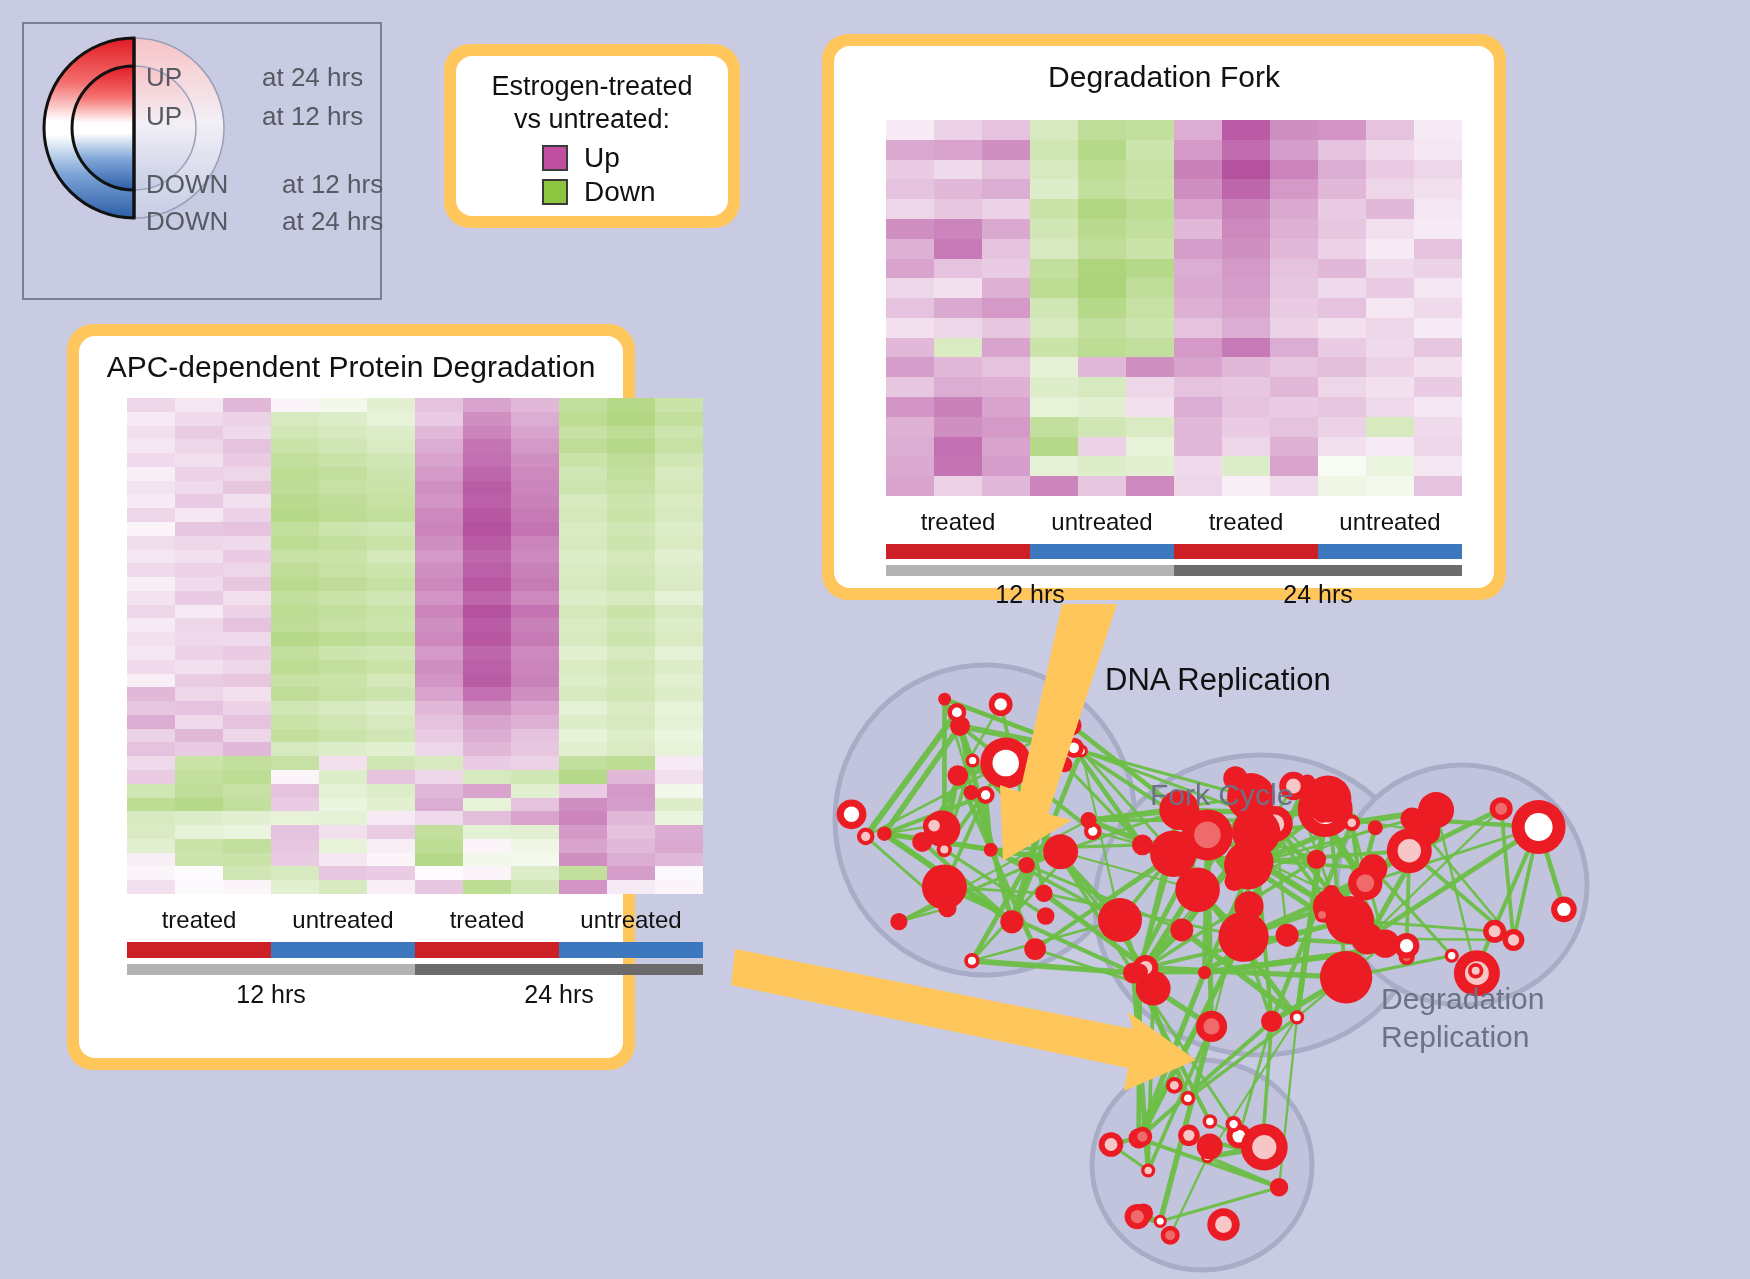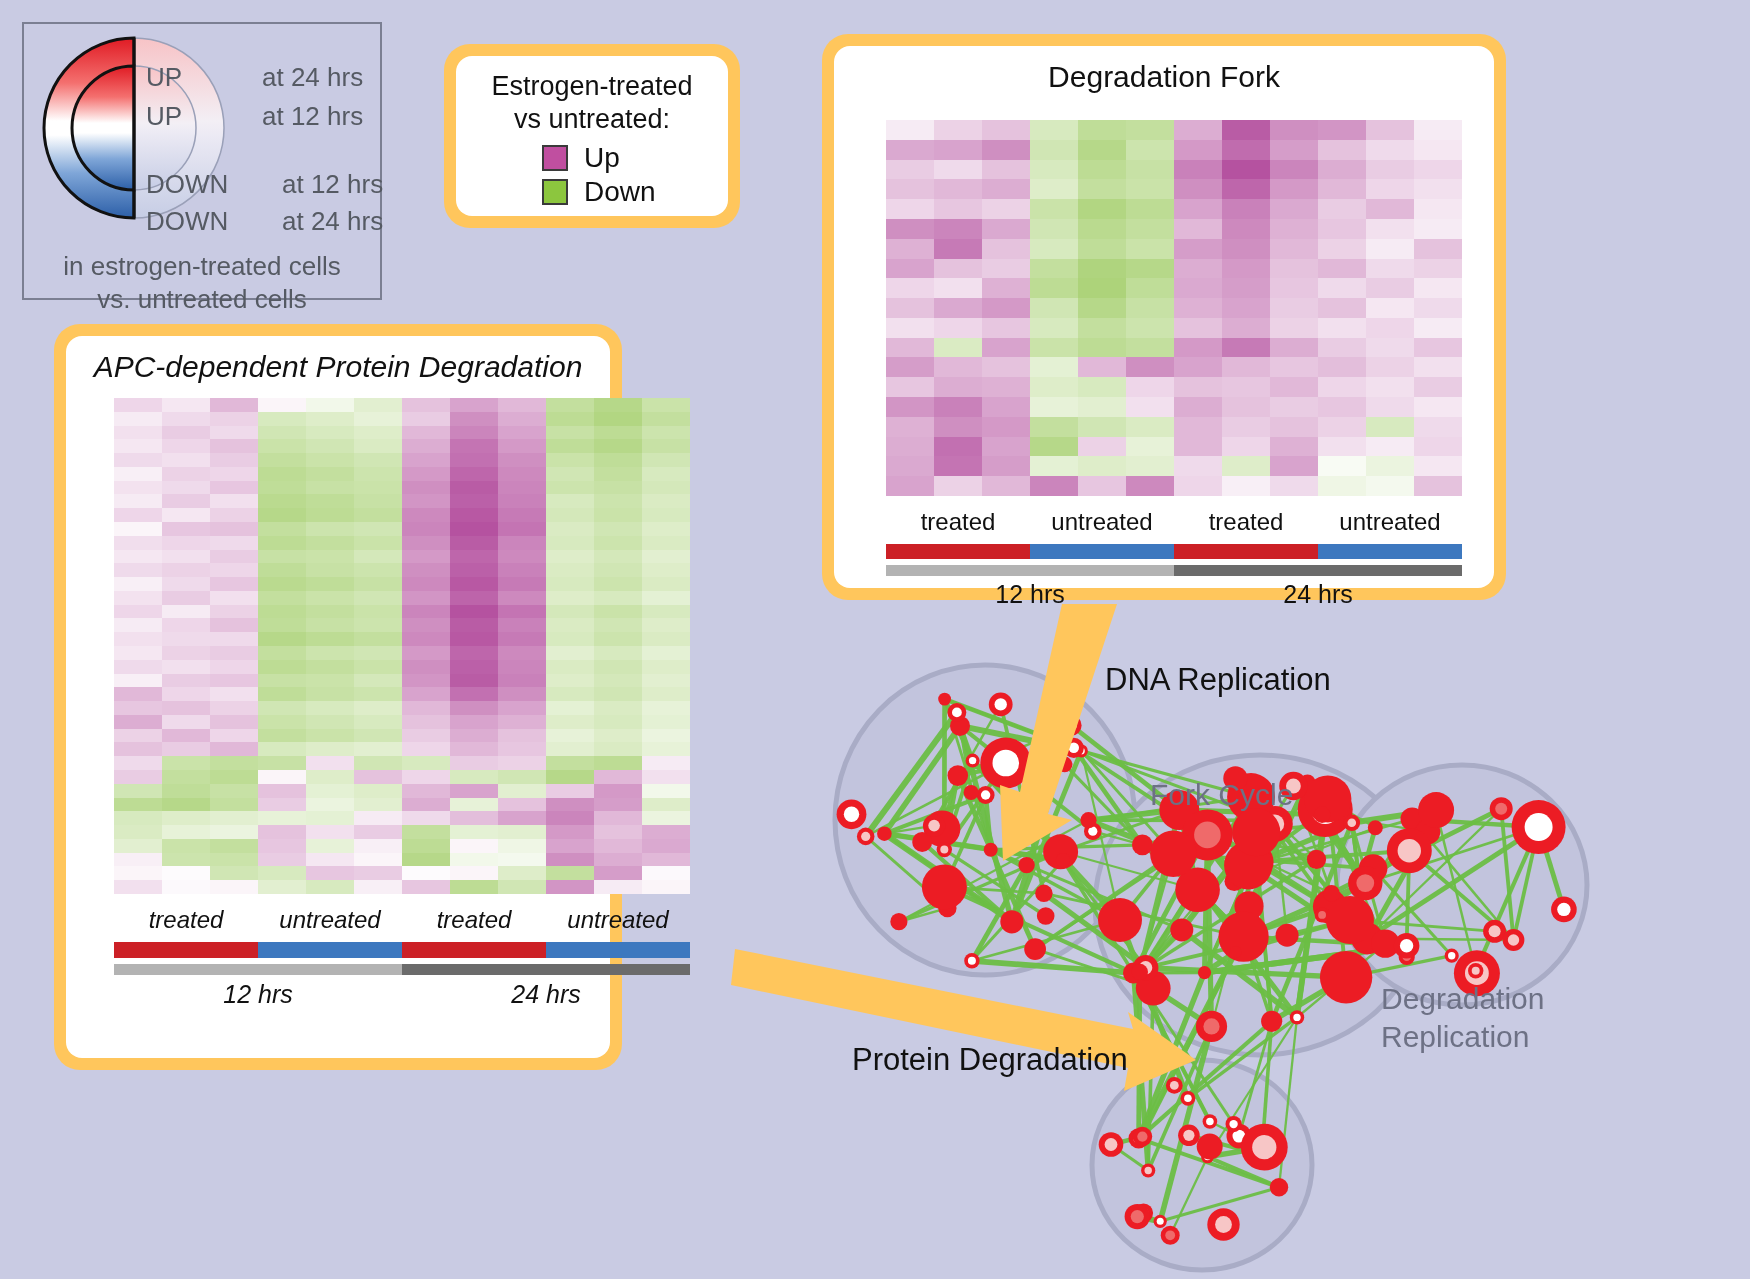--- a/index.html
+++ b/index.html
@@ -83,21 +83,21 @@
 
   
   #rf-card{left:822px;top:34px;width:684px;height:566px;}
   #rf-heat{left:52px;top:74px;width:576px;height:376px;}
   #rf-axis{left:52px;top:462px;width:576px;height:30px;}
   #rf-bar-tx{left:52px;top:498px;width:576px;height:15px;}
   #rf-bar-time{left:52px;top:519px;width:576px;height:11px;}
   #rf-time{left:52px;top:534px;width:576px;height:30px;}
 
   
-  #apc-card{left:54px;top:324px;width:568px;height:746px;font-style:italic;}
+  #apc-card{left:67px;top:324px;width:568px;height:746px;}
   #apc-heat{left:48px;top:62px;width:576px;height:496px;}
   #apc-axis{left:48px;top:570px;width:576px;height:30px;}
   #apc-bar-tx{left:48px;top:606px;width:576px;height:16px;}
   #apc-bar-time{left:48px;top:628px;width:576px;height:11px;}
   #apc-time{left:48px;top:644px;width:576px;height:32px;}
 
   
   #network{position:absolute;left:790px;top:620px;width:960px;height:659px;}
   .net-label{position:absolute;white-space:nowrap;}
   #lab-dna{left:1105px;top:662px;font-size:31px;color:#111;}
@@ -140,24 +140,20 @@
       <line x1="92" y1="2" x2="92" y2="182" stroke="#111" stroke-width="3"></line>
     </svg>
     <span class="key-text" id="key-up24">UP</span>
     <span class="key-text" id="key-up24t">at 24 hrs</span>
     <span class="key-text" id="key-up12">UP</span>
     <span class="key-text" id="key-up12t">at 12 hrs</span>
     <span class="key-text" id="key-dn12">DOWN</span>
     <span class="key-text" id="key-dn12t">at 12 hrs</span>
     <span class="key-text" id="key-dn24">DOWN</span>
     <span class="key-text" id="key-dn24t">at 24 hrs</span>
-    <div id="key-foot">
-      <div>in estrogen-treated cells</div>
-      <div>vs. untreated cells</div>
-    </div>
   </div>
 
   <div class="orange-card" id="legend-card">
     <div class="inner">
       <div class="legend-title">
         <div>Estrogen-treated</div>
         <div>vs untreated:</div>
       </div>
       <div class="legend-rows">
         <div class="legend-row">
@@ -1286,16 +1282,15 @@
     </g>
   </svg>
 
   <div class="net-label" id="lab-dna">DNA Replication</div>
   <div class="net-label" id="lab-cc">Fork Cycle</div>
   <div class="net-label" id="lab-mt">
     <div>Degradation</div>
     <div>Replication</div>
   </div>
   <div class="net-label" id="lab-ub">
-    <div>Protein Degradation</div>
   </div>
 
 </div>
 
 </body></html>

